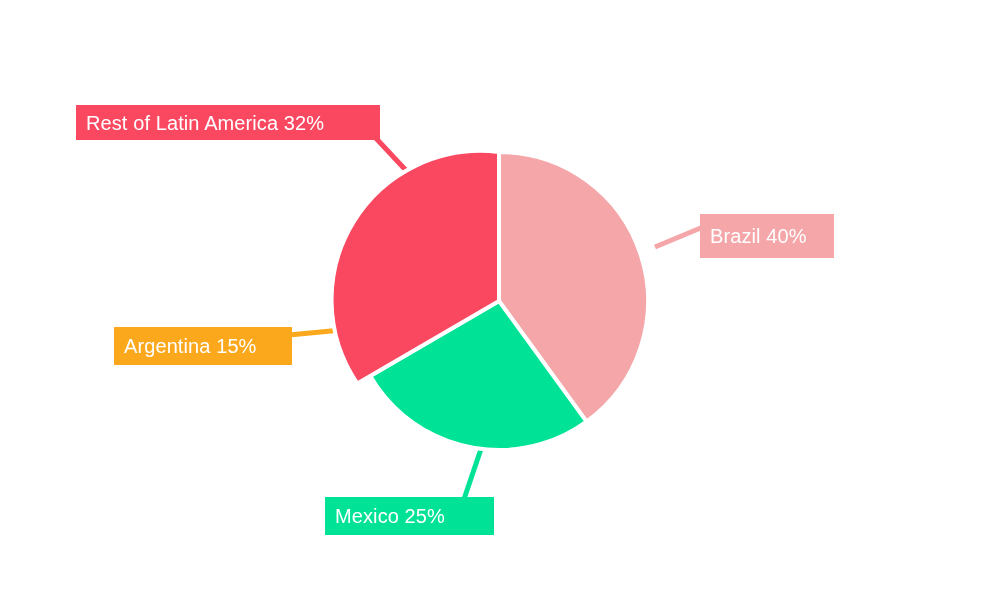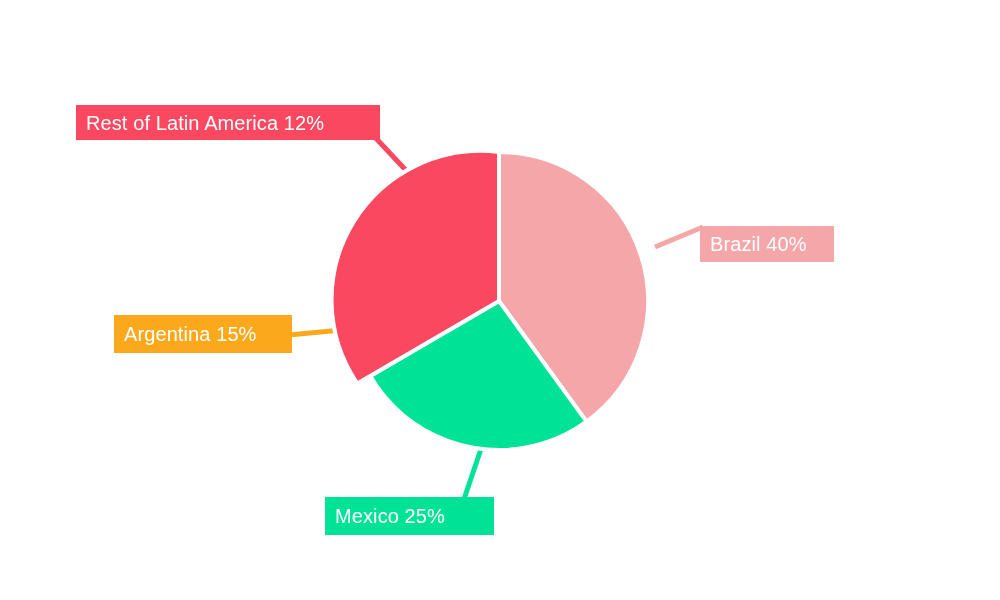--- a/index.html
+++ b/index.html
@@ -37,23 +37,23 @@
     white-space: nowrap;
     padding: 0 10px;
   }
   .label-text {
     color: #ffffff;
     font-size: 20px;
     font-family: "Liberation Sans", sans-serif;
   }
   #label-brazil {
     left: 700px;
-    top: 226px;
+    top: 214px;
     width: 134px;
-    height: 36px;
+    height: 44px;
     text-align: right;
   }
   #label-mexico {
     left: 325px;
     top: 497px;
     width: 169px;
     height: 38px;
   }
   #label-argentina {
     left: 114px;
@@ -95,21 +95,21 @@
   </svg>
 
   <div class="label-box" id="label-brazil" style="background:#F4A6A9;">
     <span class="label-text">Brazil 40%</span>
   </div>
 
   <div class="label-box" id="label-mexico" style="background:#00E396;">
     <span class="label-text">Mexico 25%</span>
   </div>
 
-  <div class="label-box" id="label-argentina" style="background:#FBA81D;">
+  <div class="label-box" id="label-argentina" style="background:#FBA81D;margin-top:12px;">
     <span class="label-text">Argentina 15%</span>
   </div>
 
   <div class="label-box" id="label-rest" style="background:#FA4861;">
-    <span class="label-text">Rest of Latin America 12%</span>
+    <span class="label-text">Rest of Latin America 32%</span>
   </div>
 
 </div>
 
 </body></html>

